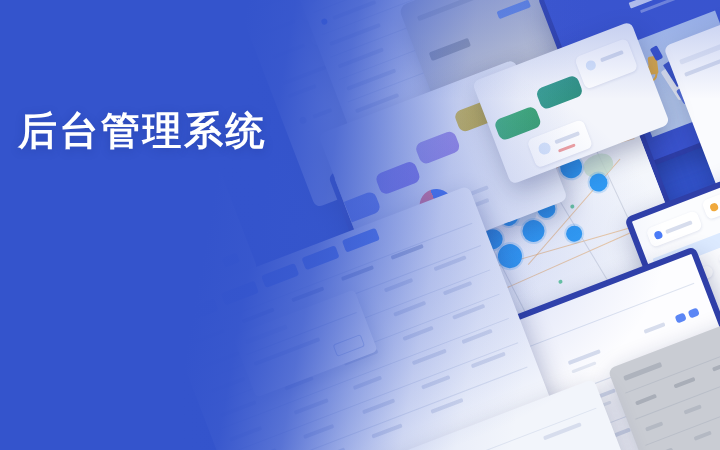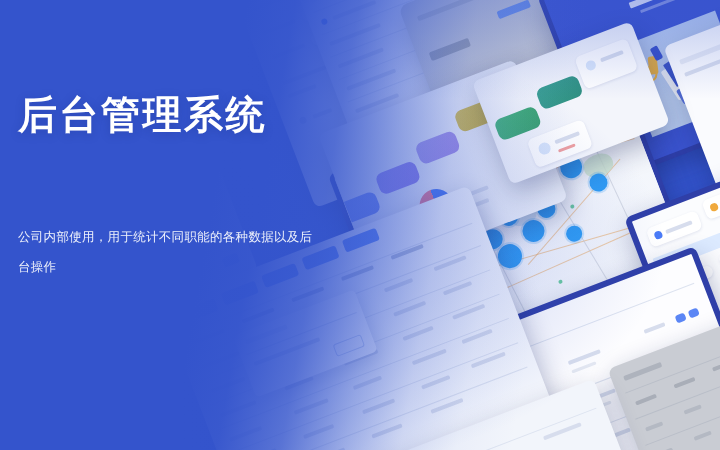--- a/index.html
+++ b/index.html
@@ -71,21 +71,21 @@
       rgba(255,255,255,0) 74%);
   }
   .veil.top{
     background:linear-gradient(180deg,rgba(52,84,204,.30) 0%,rgba(52,84,204,0) 22%);
   }
   .veil.blur{
     background:radial-gradient(120% 90% at 18% 55%,rgba(52,84,204,.55) 0%,rgba(52,84,204,0) 62%);
   }
 
   
-  .hero{position:absolute;left:18px;top:92px;width:330px;z-index:30;}
+  .hero{position:absolute;left:18px;top:108px;width:330px;z-index:30;}
   .hero h1{
     margin:0;font-size:39px;line-height:46px;font-weight:bold;
     color:#ffffff;letter-spacing:2.5px;
     text-shadow:0 2px 10px rgba(20,40,120,.28);
   }
   .hero h2{
     margin:4px 0 0 0;font-size:26px;line-height:32px;font-weight:normal;
     color:#c2ccea;letter-spacing:.6px;
   }
   .hero p{
@@ -427,16 +427,15 @@
     </div>
 
   </div>
 
   <div class="veil blur"></div>
   <div class="veil top"></div>
   <div class="veil left"></div>
 
   <div class="hero">
     <h1>后台管理系统</h1>
-    <p>公司内部使用，用于统计不同职能的各种数据以及后台操作</p>
   </div>
 
 </div>
 
 </body></html>

